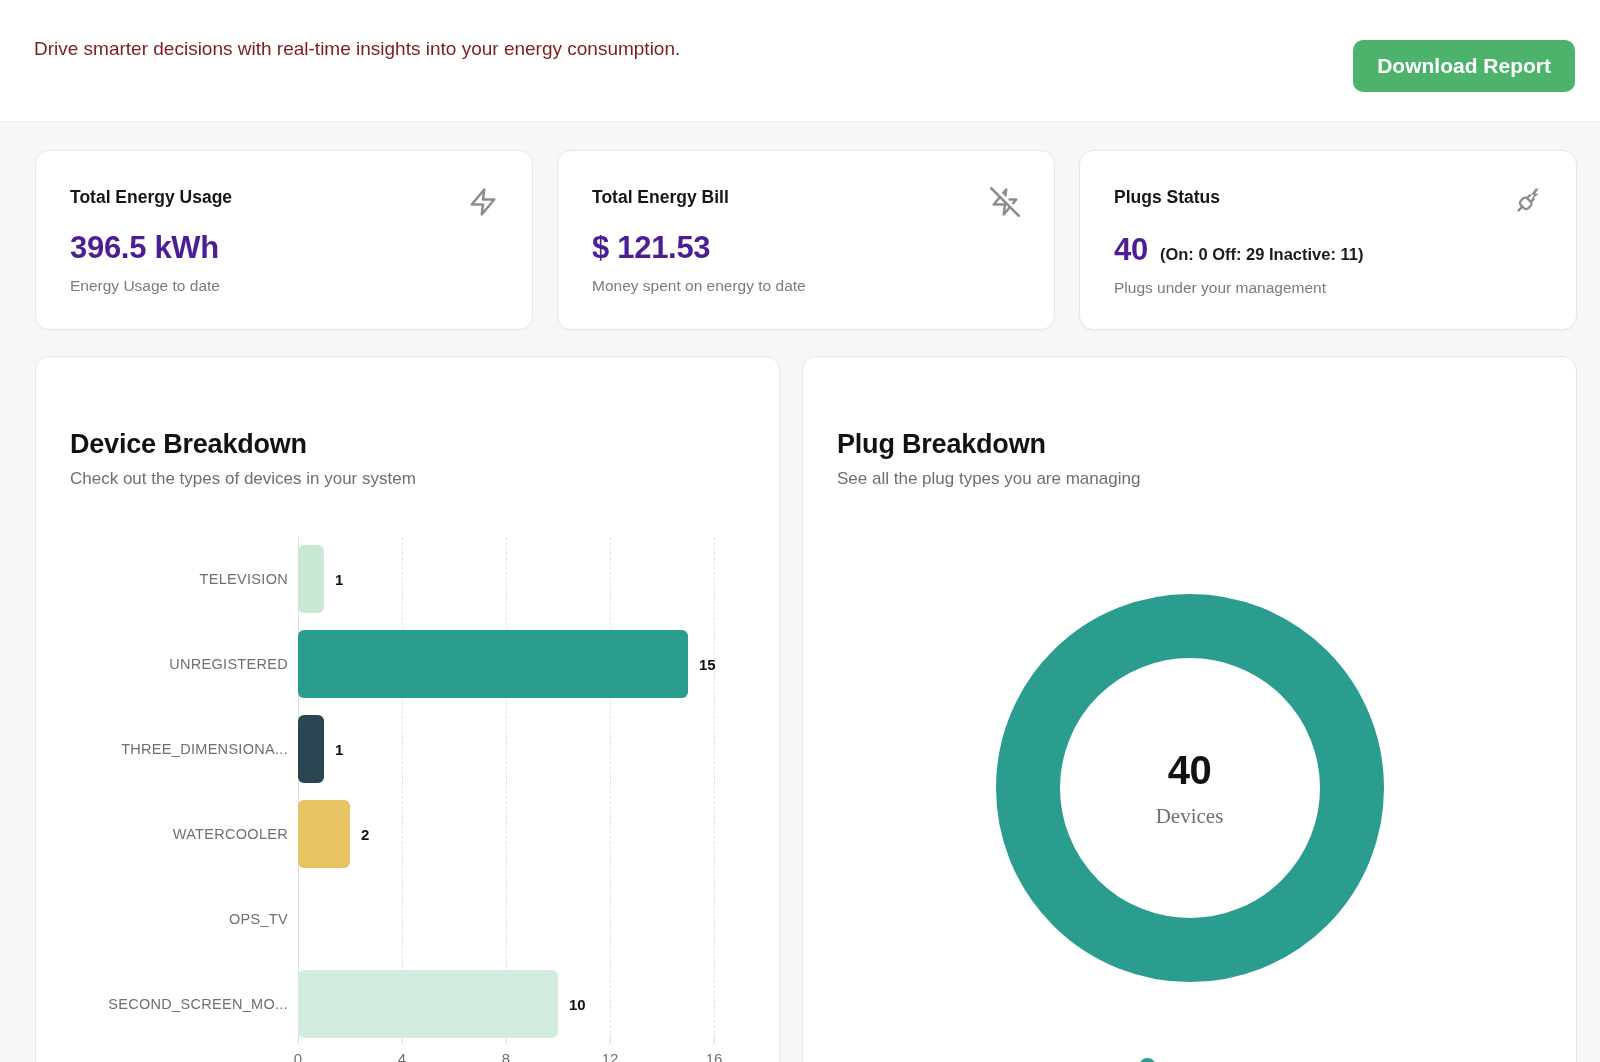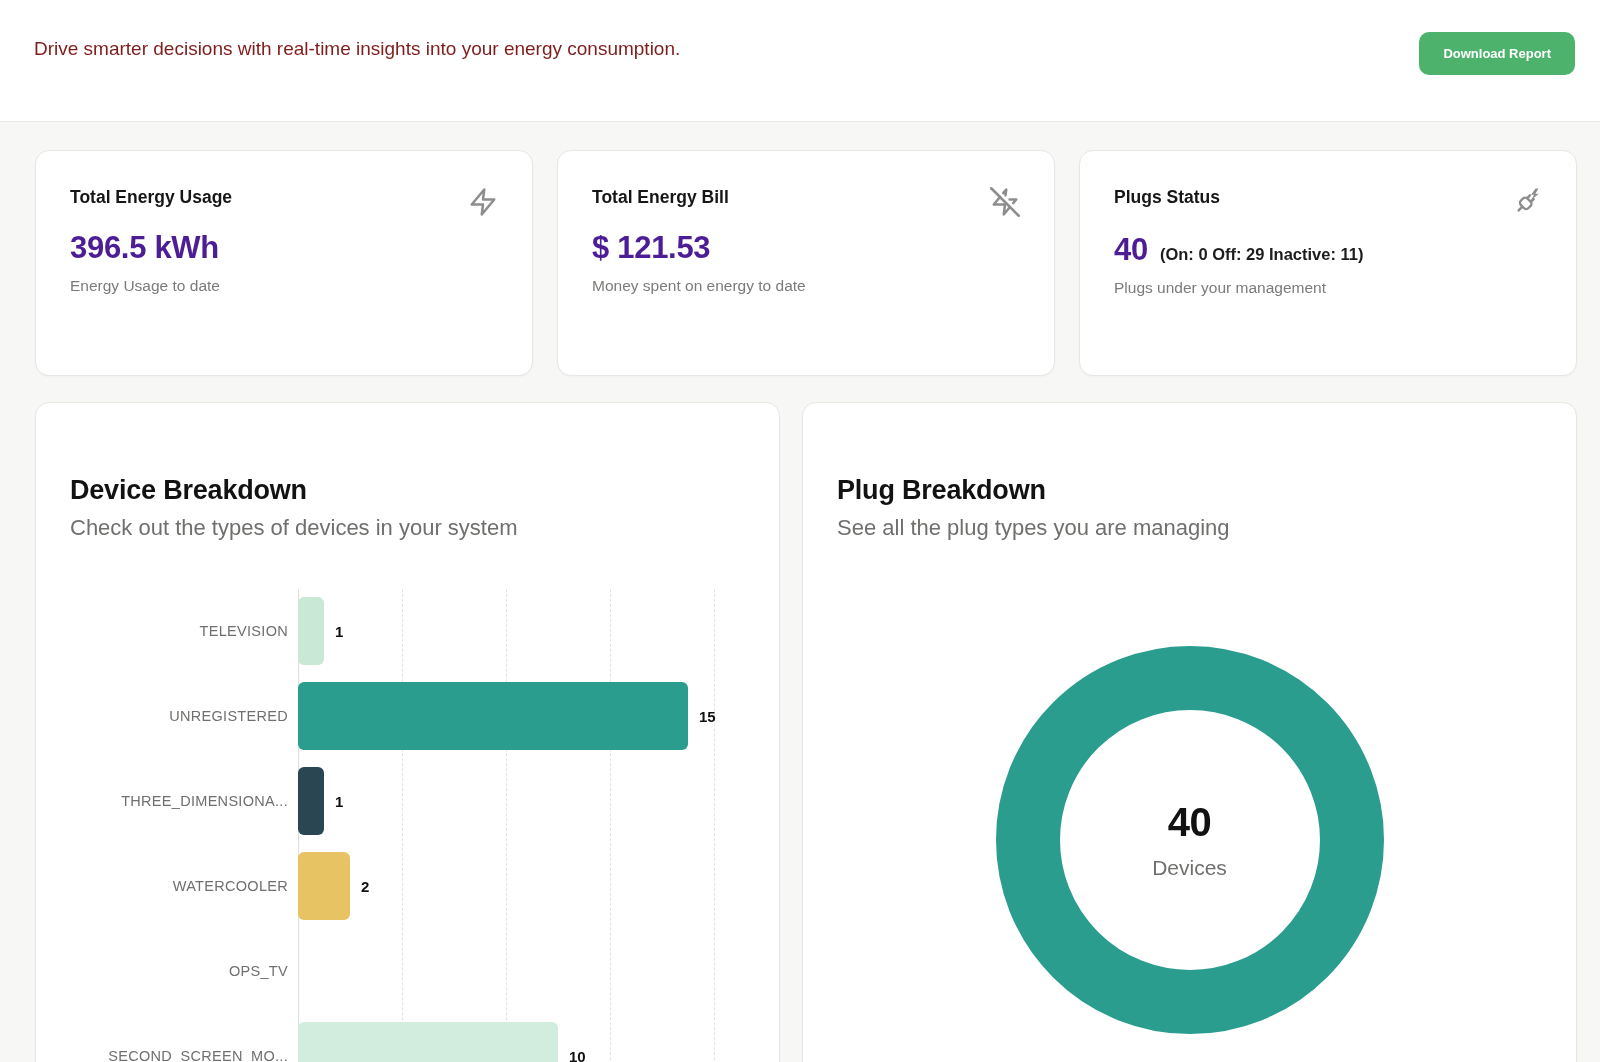--- a/index.html
+++ b/index.html
@@ -14,44 +14,44 @@
     background:#ffffff;
     border-bottom:1px solid #e9e9e6;
     height:122px;
     padding:26px 25px 0 34px;
     display:flex; justify-content:space-between; align-items:flex-start;
   }
   .header h1 { font-size:31px; font-weight:800; letter-spacing:-0.3px; color:#131313; }
   .header .subtitle { font-size:19px; color:#7f1d1d; margin-top:12px; }
   .btn-green {
     background:#4db36c; color:#ffffff; border:none; cursor:pointer;
-    font-family:inherit; font-size:13px; font-weight:700;
-    padding:14px 24px; border-radius:10px; margin-top:6px;
+    font-family:inherit; font-size:21px; font-weight:700;
+    padding:14px 24px; border-radius:10px; margin-top:14px;
   }
   
   .card {
     background:#ffffff; border:1px solid #e7e7e4; border-radius:14px;
     box-shadow:0 1px 2px rgba(0,0,0,0.03);
   }
   .stats-row { display:flex; gap:24px; padding:28px 23px 0 35px; }
-  .stat-card { flex:1 1 0; height:226px; padding:36px 34px 0 34px; position:relative; }
+  .stat-card { flex:1 1 0; height:180px; padding:36px 34px 0 34px; position:relative; }
   .stat-top { display:flex; justify-content:space-between; align-items:flex-start; }
   .stat-title { font-size:17.5px; font-weight:700; color:#161616; }
   .stat-icon svg { display:block; }
   .stat-value-row { display:flex; align-items:baseline; gap:12px; margin-top:13px; }
   .stat-value { font-size:31px; font-weight:800; letter-spacing:-0.3px; color:#4c1d95; }
   .stat-detail { font-size:16.5px; font-weight:700; color:#1c1c1c; }
   .stat-caption { font-size:15.5px; color:#7b7b79; margin-top:11px; }
   
   .charts-row { display:flex; gap:22px; padding:26px 23px 0 35px; align-items:flex-start; }
   .chart-card { height:780px; padding:30px 34px; }
   .device-card { flex:0 0 745px; }
   .plug-card  { flex:1 1 auto; }
   .chart-card h2 { font-size:27px; font-weight:800; letter-spacing:-0.2px; color:#121212;margin-top:42px; }
-  .card-sub { font-size:22px; color:#6f6f6d; margin-top:9px; }
+  .card-sub { font-size:17px; color:#6f6f6d; margin-top:9px; }
   
   .barchart { margin-top:48px; }
   .bar-rows { position:relative; padding-top:8px; }
   .grid-overlay { position:absolute; top:0; bottom:0; left:228px; width:416px; pointer-events:none; }
   .grid-line { position:absolute; top:0; bottom:0; width:0; border-left:1px dashed #e2e2df; }
   .grid-line.zero { border-left:1px solid #dededb; }
   .bar-row { display:flex; align-items:center; height:68px; margin-bottom:17px; position:relative; }
   .bar-row:last-child { margin-bottom:0; }
   .bar-label {
     width:228px; padding-right:10px; text-align:right;
@@ -71,21 +71,21 @@
   .donut-wrap { display:flex; flex-direction:column; align-items:center; }
   .donut {
     width:388px; height:388px; border-radius:50%;
     border:64px solid #2a9d8f; margin-top:105px; position:relative;
   }
   .donut-center {
     position:absolute; top:50%; left:50%; transform:translate(-50%,-50%);
     text-align:center; white-space:nowrap;
   }
   .donut-value { font-size:40px; font-weight:800; color:#121212; letter-spacing:-0.5px; }
-  .donut-label { font-size:21px; color:#6f6f6d; margin-top:11px; }
+  .donut-label { font-size:21px; color:#6f6f6d; margin-top:11px;font-family:Liberation Serif, serif; }
   .legend { display:flex; gap:26px; margin-top:76px; }
   .legend-item { display:flex; align-items:center; gap:9px; cursor:pointer; }
   .legend-dot { width:17px; height:17px; border-radius:50%; }
   .legend-label { font-size:15px; font-weight:400; letter-spacing:0.5px; color:#2a9d8f; }
 </style>
 </head>
 <body>
 
 <div class="header">
   <div>

